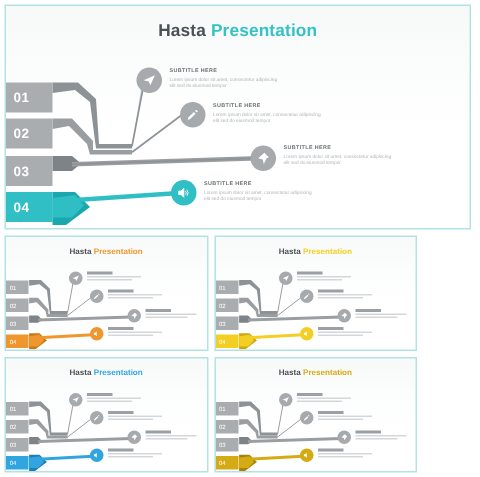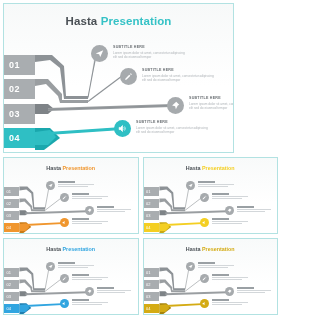--- a/index.html
+++ b/index.html
@@ -10,21 +10,21 @@
     background: #ffffff;
     font-family: "Liberation Sans", sans-serif;
     overflow: hidden;
   }
 
   
   .hero {
     position: absolute;
     left: 3px;
     top: 3px;
-    width: 231px;
+    width: 311px;
     height: 150px;
     border: 1px solid #b2e2e2;
     background: linear-gradient(180deg, #f7f9f9 0%, #ffffff 55%, #ffffff 100%);
     overflow: hidden;
   }
 
   .hero-title {
     position: absolute;
     left: 0;
     top: 11px;

